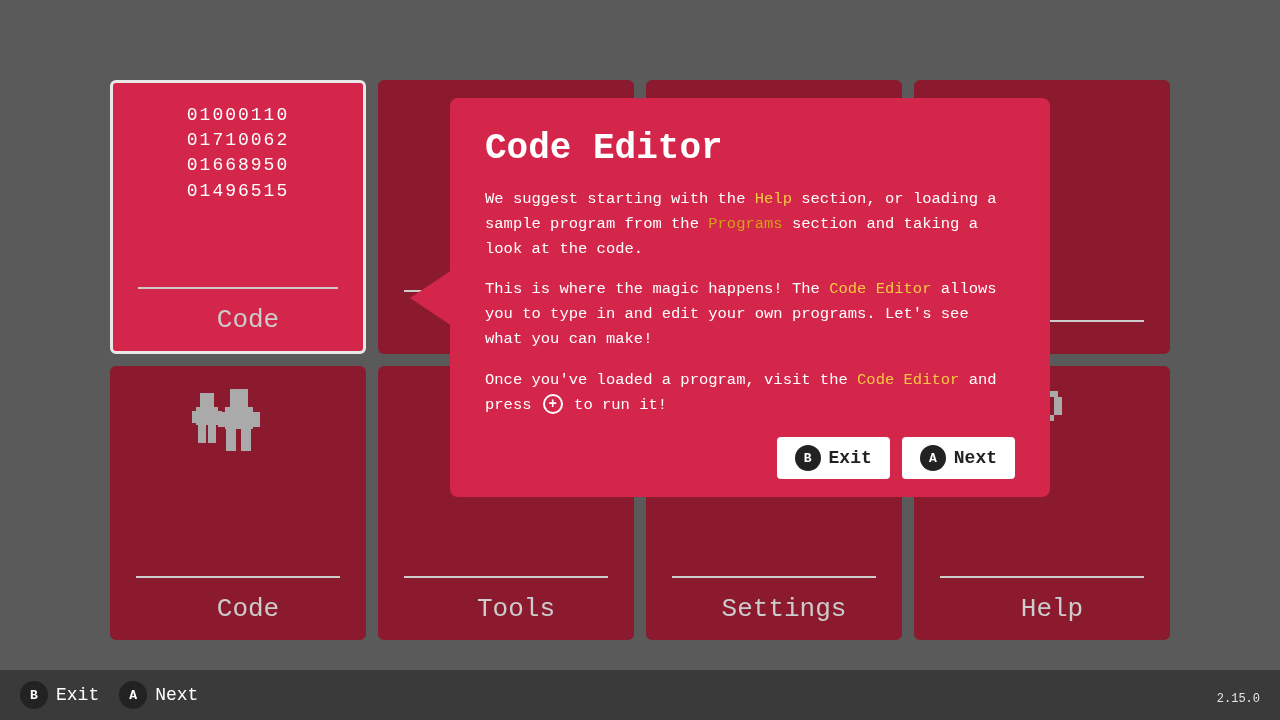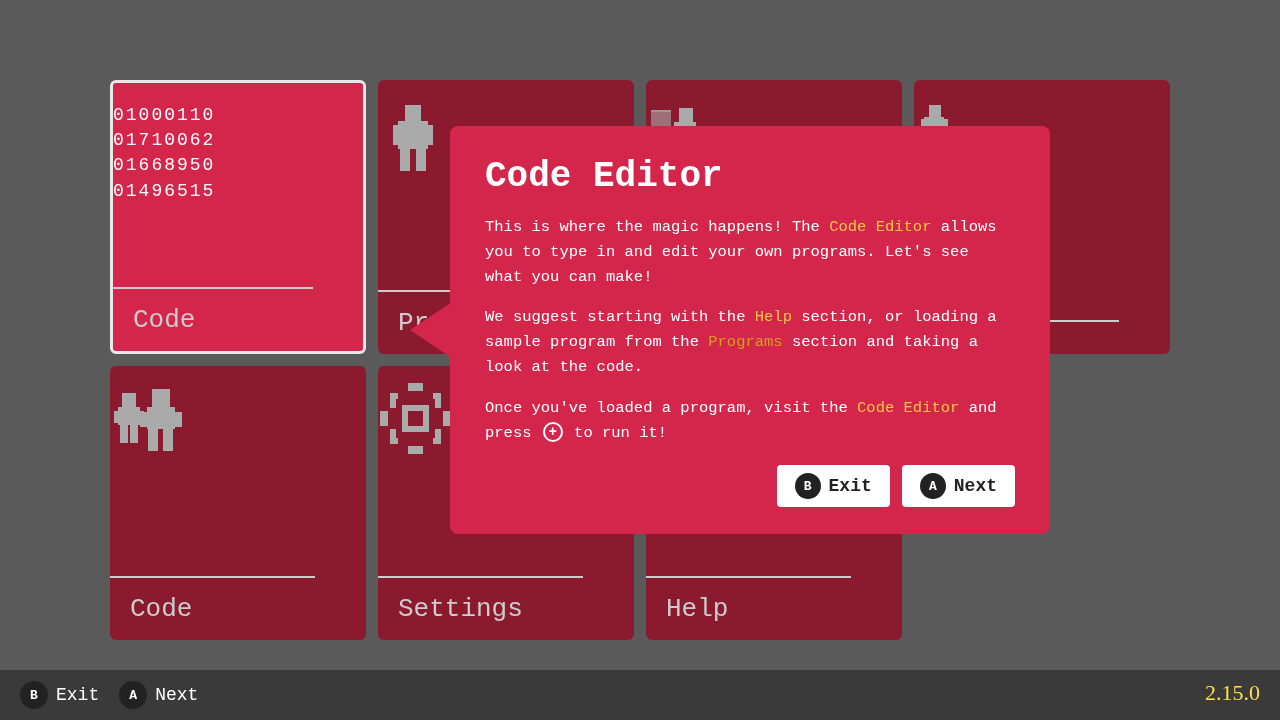--- a/index.html
+++ b/index.html
@@ -24,21 +24,21 @@
       grid-template-rows: repeat(2, 1fr);
       gap: 12px;
       height: 560px;
     }
 
     .menu-tile {
       background-color: #8b1a2e;
       border-radius: 6px;
       display: flex;
       flex-direction: column;
-      align-items: flex-start;
+      align-items: center;
       justify-content: flex-end;
       padding-bottom: 16px;
       position: relative;
     }
 
     .menu-tile.active {
       background-color: #d4254a;
       border: 3px solid #e8e8e8;
     }
 
@@ -64,26 +64,26 @@
       font-family: 'Courier New', Courier, monospace;
       line-height: 1.4;
       text-align: center;
       margin-top: 20px;
       letter-spacing: 2px;
     }
 
     
     .tooltip-popup {
       position: absolute;
-      top: 126px;
+      top: 98px;
       left: 450px;
       width: 600px;
       background-color: #d4254a;
       border-radius: 8px;
-      padding: 30px 35px 27px 35px;
+      padding: 30px 35px 18px 35px;
       z-index: 100;
     }
 
     
     .tooltip-popup::before {
       content: '';
       position: absolute;
       left: -40px;
       top: 50%;
       transform: translateY(-50%);
@@ -203,23 +203,23 @@
       align-items: center;
       justify-content: center;
       font-size: 13px;
       font-weight: bold;
     }
 
     .version-text {
       position: absolute;
       bottom: 14px;
       right: 20px;
-      color: #fde047;
-      font-family: Liberation Serif, serif;
-      font-size: 22px;
+      color: #e5e5e5;
+      font-family: Liberation Mono, monospace;
+      font-size: 12px;
     }
   </style>
 </head>
 <body>
 
 <div style="position:absolute;top:0;left:0;width:1280px;height:720px;background:#5a5a5a;"></div>
 
 <div class="menu-grid">
 
   <div class="menu-tile active">
@@ -291,20 +291,35 @@
       <rect x="37" y="26" width="28" height="22" fill="#aaa"></rect>
       <rect x="30" y="31" width="10" height="15" fill="#aaa"></rect>
       <rect x="62" y="31" width="10" height="15" fill="#aaa"></rect>
       <rect x="38" y="48" width="10" height="22" fill="#aaa"></rect>
       <rect x="53" y="48" width="10" height="22" fill="#aaa"></rect>
     </svg>
     <div class="tile-separator" style="margin-top:auto;"></div>
     <span class="tile-label">Code</span>
   </div>
 
+  <div class="menu-tile">
+    <svg width="70" height="80" viewBox="0 0 70 80" style="margin-top:20px;">
+
+      <rect x="28" y="5" width="14" height="6" fill="#aaa"></rect>
+      <rect x="22" y="11" width="8" height="6" fill="#aaa"></rect>
+      <rect x="40" y="11" width="8" height="6" fill="#aaa"></rect>
+      <rect x="22" y="17" width="26" height="4" fill="#aaa"></rect>
+      <rect x="28" y="21" width="14" height="8" fill="#aaa"></rect>
+      <rect x="30" y="29" width="10" height="36" fill="#aaa"></rect>
+      <rect x="26" y="61" width="18" height="6" fill="#aaa"></rect>
+      <rect x="24" y="67" width="22" height="4" fill="#aaa"></rect>
+    </svg>
+    <div class="tile-separator" style="margin-top:auto;"></div>
+    <span class="tile-label">Tools</span>
+  </div>
 
   <div class="menu-tile">
     <svg width="75" height="75" viewBox="0 0 75 75" style="margin-top:15px;">
 
       <rect x="30" y="2" width="15" height="8" fill="#aaa"></rect>
       <rect x="55" y="12" width="8" height="15" fill="#aaa"></rect>
       <rect x="65" y="30" width="8" height="15" fill="#aaa"></rect>
       <rect x="55" y="48" width="8" height="15" fill="#aaa"></rect>
       <rect x="30" y="65" width="15" height="8" fill="#aaa"></rect>
       <rect x="12" y="48" width="8" height="15" fill="#aaa"></rect>
@@ -333,29 +348,29 @@
     <div class="tile-separator" style="margin-top:auto;"></div>
     <span class="tile-label">Help</span>
   </div>
 
 </div>
 
 <div class="tooltip-popup">
   <div class="tooltip-title">Code Editor</div>
 
   <div class="tooltip-body">
+    We suggest starting with the <span class="highlight-yellow">Help</span> section, or
+    loading a sample program from the <span class="highlight-gold">Programs</span> section
+    and taking a look at the code.
+  </div>
+
+  <div class="tooltip-body">
     This is where the magic happens! The <span class="highlight-yellow">Code Editor</span>
     allows you to type in and edit your own programs.
     Let's see what you can make!
-  </div>
-
-  <div class="tooltip-body">
-    We suggest starting with the <span class="highlight-yellow">Help</span> section, or
-    loading a sample program from the <span class="highlight-gold">Programs</span> section
-    and taking a look at the code.
   </div>
 
   <div class="tooltip-body">
     Once you've loaded a program, visit the <span class="highlight-yellow">Code Editor</span>
     and press <span class="plus-circle">+</span> to run it!
   </div>
 
   <div class="popup-buttons">
     <button class="popup-btn">
       <span class="btn-circle">B</span>

